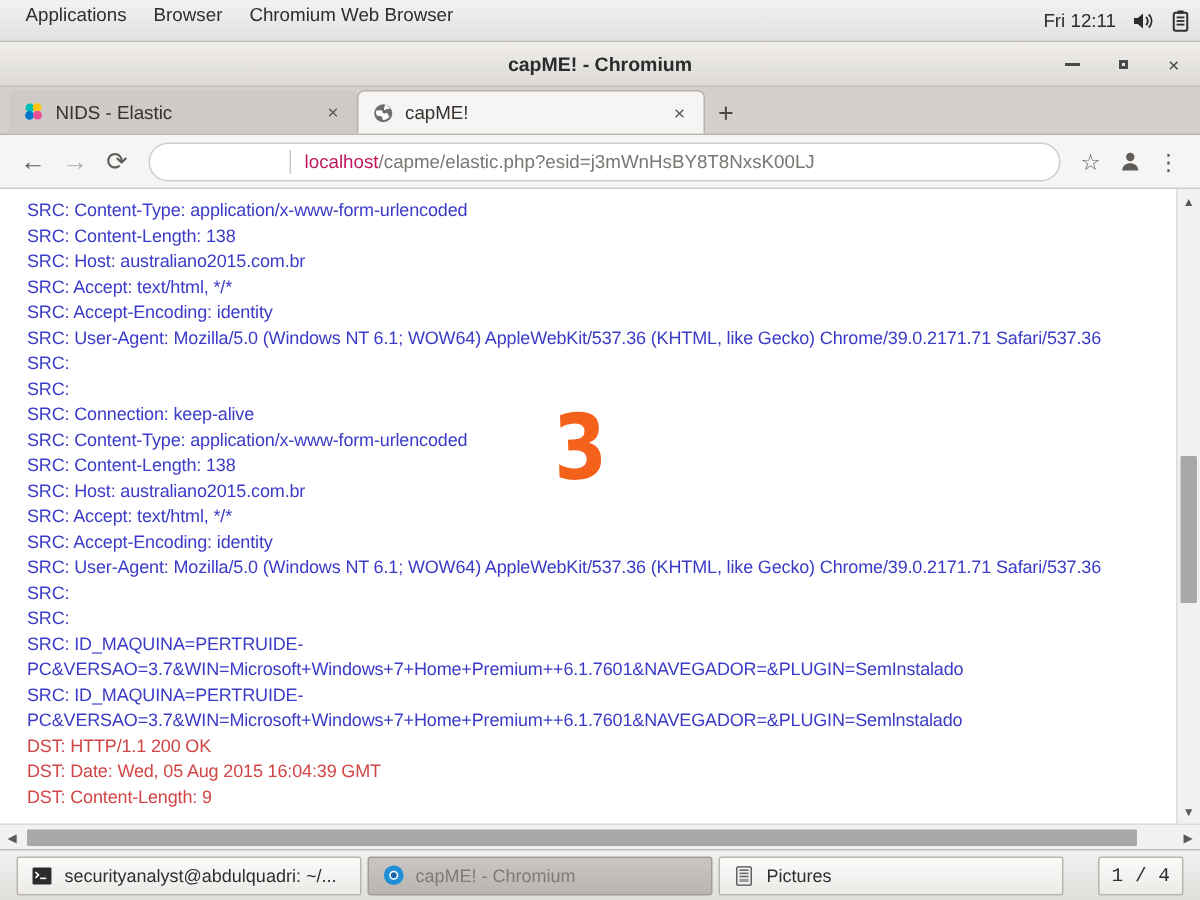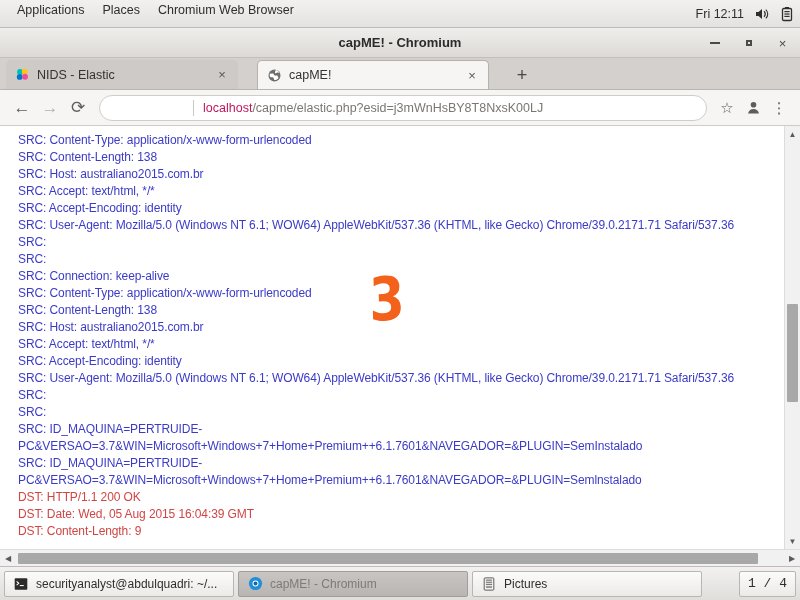--- a/index.html
+++ b/index.html
@@ -67,21 +67,20 @@
   .min-glyph { width: 10px; height: 2px; background: #4a4a4a; }
   .max-glyph { width: 6px; height: 6px; border: 2px solid #4a4a4a; }
 
   
   #tab-strip {
     height: 32px;
     background: #d3d0cd;
     display: flex; align-items: flex-end;
     padding-left: 6px;
     border-bottom: 1px solid #b9b6b2;
-    gap: 19px;
   }
   .tab {
     height: 29px;
     width: 232px;
     display: flex; align-items: center;
     padding: 0 8px;
     font-size: 12.5px;
     color: #35322f;
     border-top-left-radius: 5px;
     border-top-right-radius: 5px;
@@ -259,21 +258,21 @@
     border-radius: 1px;
     cursor: default;
   }
 
   
   #taskbar {
     height: 34px;
     background: linear-gradient(#f2f1f0, #e0dedb);
     border-top: 1px solid #bfbcb8;
     display: flex; align-items: center;
-    padding: 0 4px;
+    padding: 0 11px;
     gap: 4px;
   }
   .task-item {
     height: 26px;
     display: flex; align-items: center;
     gap: 7px;
     padding: 0 8px;
     font-size: 12px;
     border: 1px solid #b9b6b2;
     border-radius: 2px;
@@ -306,21 +305,21 @@
   }
 
   
   svg { display: block; }
 </style>
 </head>
 <body>
 
 <div id="desktop-panel">
   <div class="panel-menu">Applications</div>
-  <div class="panel-menu">Places</div>
+  <div class="panel-menu">Browser</div>
   <div class="panel-menu">Chromium Web Browser</div>
 
   <div class="panel-right">
     <div id="panel-clock">Fri 12:11</div>
     <span>
       <svg width="16" height="16" viewBox="0 0 16 16">
         <path d="M2 6h2.5L8 3v10L4.5 10H2z" fill="#2e2e2e"></path>
         <path d="M10 5.3a3.6 3.6 0 0 1 0 5.4" stroke="#2e2e2e" stroke-width="1.3" fill="none"></path>
         <path d="M11.8 3.6a6 6 0 0 1 0 8.8" stroke="#2e2e2e" stroke-width="1.1" fill="none"></path>
       </svg>

